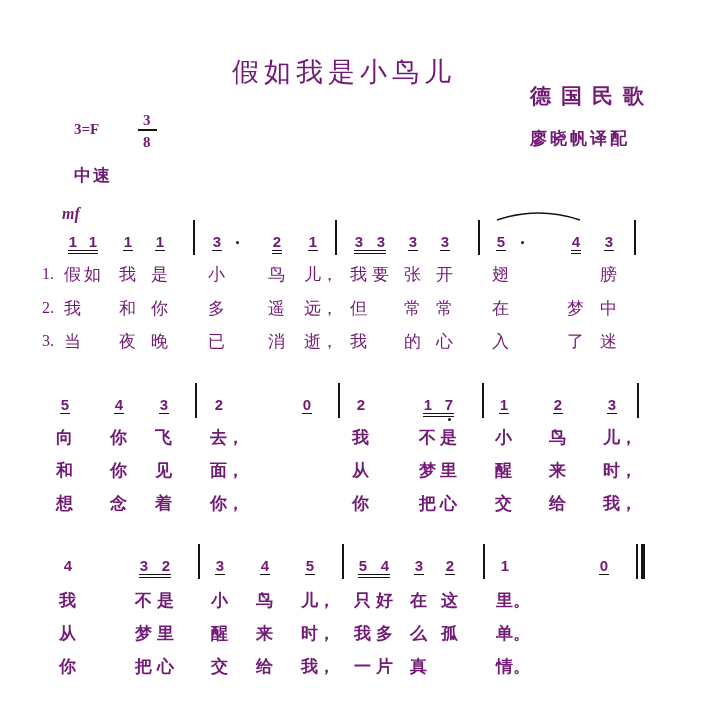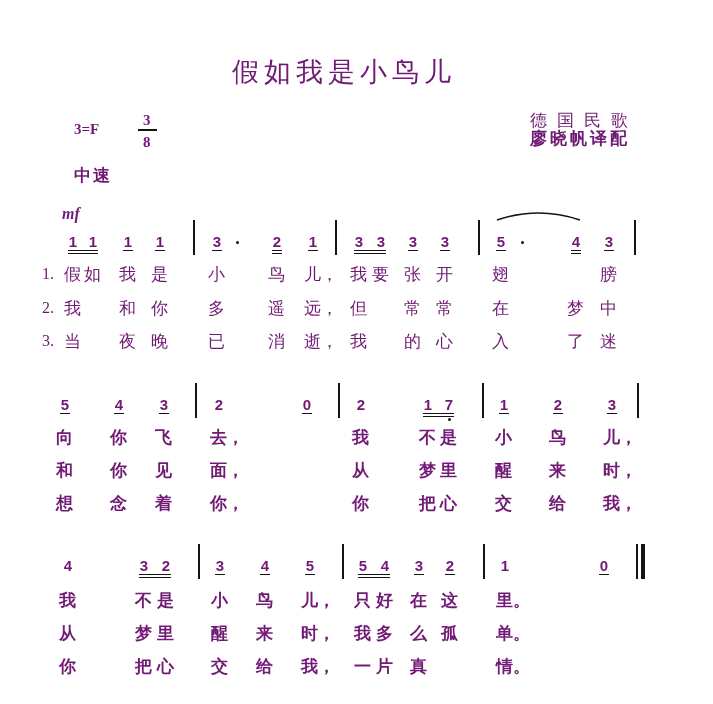--- a/index.html
+++ b/index.html
@@ -3,21 +3,21 @@
 <meta charset="utf-8">
 <style>
   html, body { margin: 0; padding: 0; background: #ffffff; }
   #page {
     position: relative; width: 713px; height: 704px; overflow: hidden;
     background: #ffffff; color: #701a75;
     font-family: "DejaVu Sans", sans-serif;
   }
   .abs { position: absolute; white-space: nowrap; }
   .title { left: 232px; top: 56px; font-size: 27px; line-height: 32px; letter-spacing: 5px; font-weight: normal; }
-  .origin { left: 530px; top: 110px; font-size: 17px; line-height: 20px; letter-spacing: 10px; font-weight: normal; }
+  .origin { left: 530px; top: 86px; font-size: 21px; line-height: 20px; letter-spacing: 10px; font-weight: bold; }
   .translator { left: 530px; top: 128px; font-size: 17px; line-height: 20px; letter-spacing: 3px; font-weight: bold; }
   .key { left: 74px; top: 120px; font: bold 15px/18px "Liberation Serif", serif; }
   .ts-num { left: 143px; top: 111px; font: bold 15px/18px "Liberation Serif", serif; }
   .ts-den { left: 143px; top: 133px; font: bold 15px/18px "Liberation Serif", serif; }
   .ts-line { left: 138px; top: 129px; width: 19px; height: 1.5px; background: #141414; }
   .tempo { left: 74px; top: 165px; font-size: 17px; line-height: 20px; letter-spacing: 2px; font-weight: bold; }
   .dynamic { left: 62px; top: 204px; font: italic bold 16px/20px "Liberation Serif", serif; }
   .verse-num { font: 16px/20px "Liberation Serif", serif; }
 
   .note { position: absolute; width: 20px; text-align: center; font: bold 15px/18px "Liberation Sans", sans-serif; }

